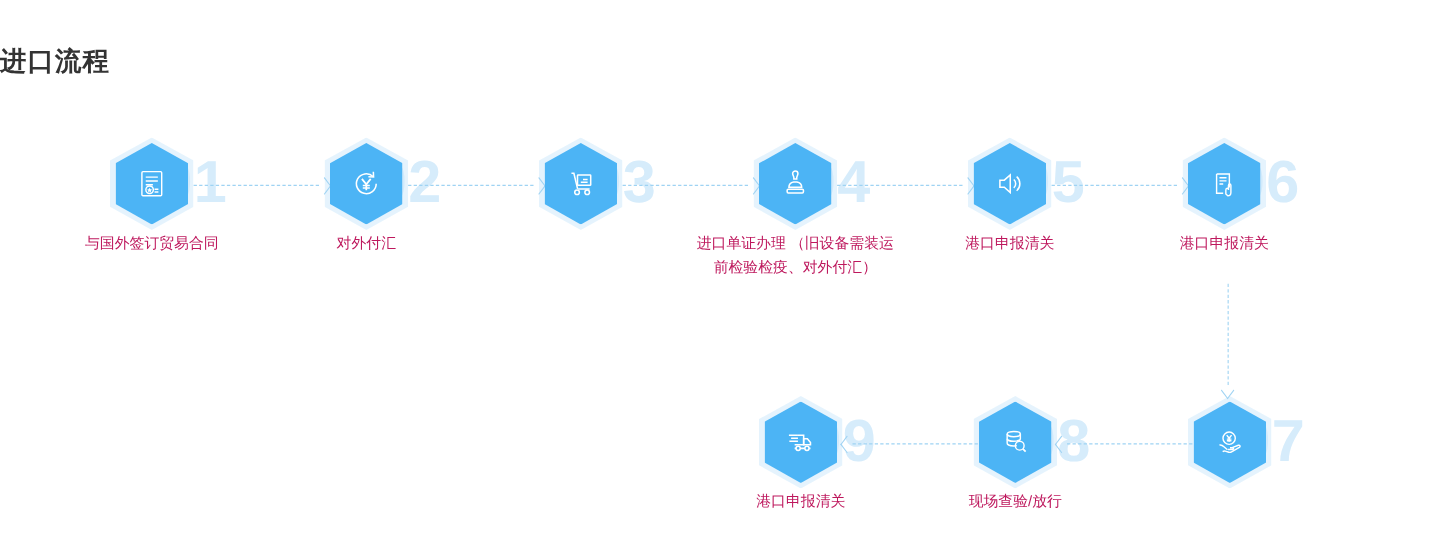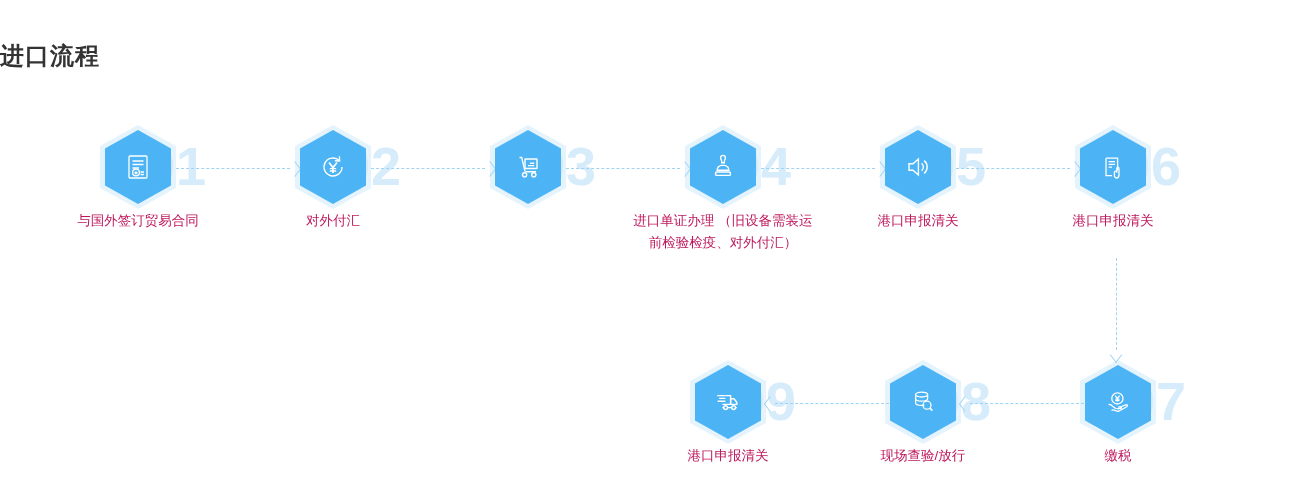--- a/index.html
+++ b/index.html
@@ -349,21 +349,20 @@
               <line x1="14.4" y1="11.5" x2="14.4" y2="14.6"></line>
               <line x1="12.3" y1="12.2" x2="16.5" y2="12.2"></line>
               <line x1="12.3" y1="13.7" x2="16.5" y2="13.7"></line>
               <path d="M5.6 17.6c1.8-.4 3 .5 4.1 1.6l3.2 2.6"></path>
               <path d="M13.4 21.6h4.2c1.1 0 1.1-1.6 0-1.6h-2.4"></path>
               <path d="M17.2 20l5.6-2.2c1.4-.5 2.2 1.2.9 2l-7.1 4c-.8.5-1.6.6-2.5.3l-3.2-1c-.9-.3-1.7-.1-2.4.4"></path>
             </svg>
           </span>
         </div>
       </div>
-      <div class="step-label">缴税</div>
     </div>
   </div>
 
   <div class="step" style="left:890px; top:365px;">
     <div class="step-badge">
       <div class="step-num">08</div>
       <div class="hex-wrap">
         <div class="hex-halo"></div>
         <div class="hex">
           <span>

